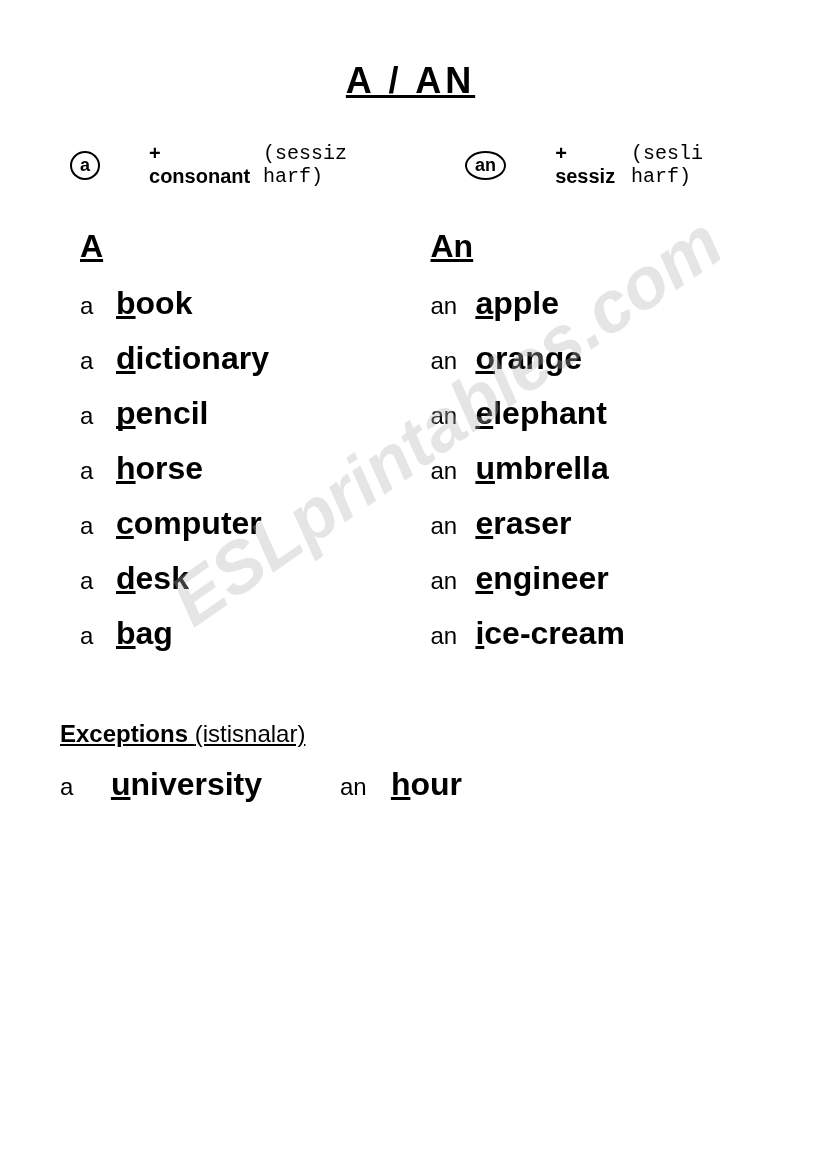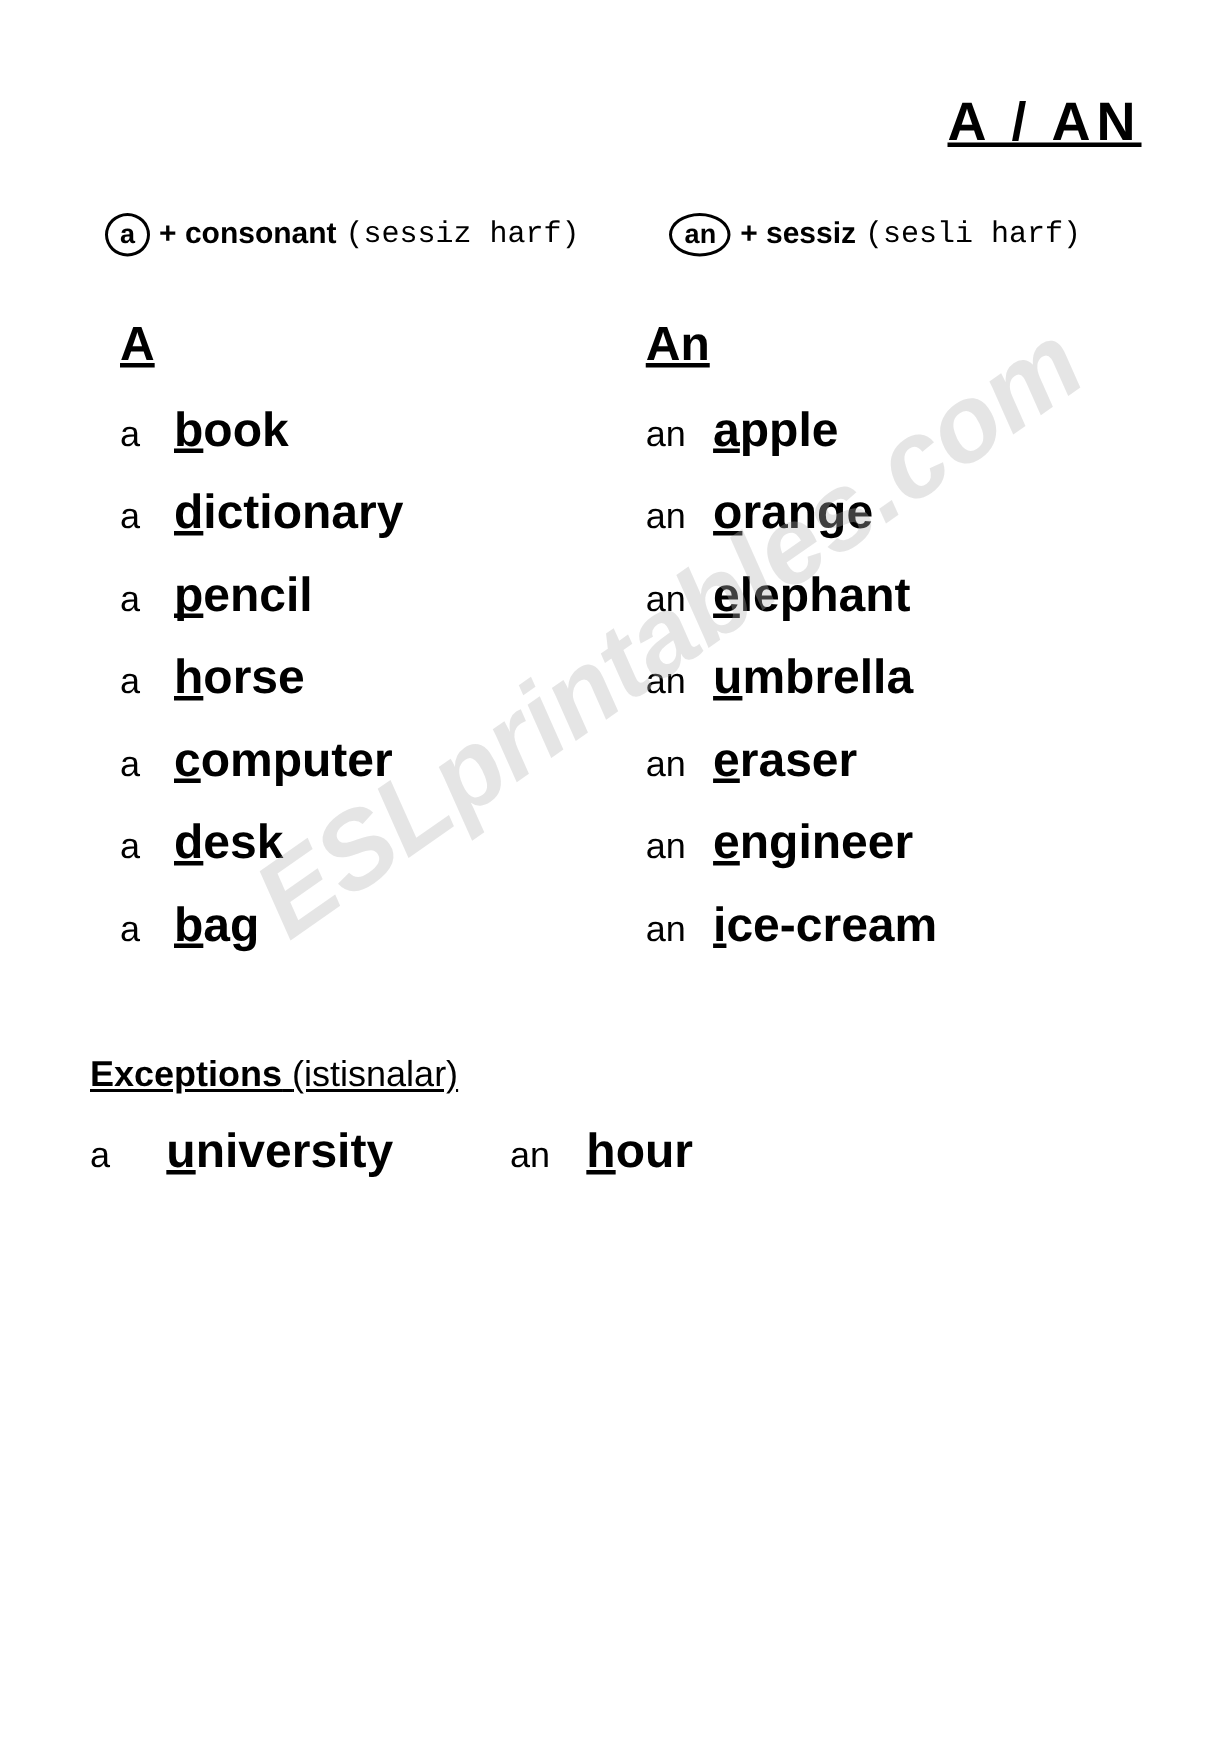--- a/index.html
+++ b/index.html
@@ -8,21 +8,21 @@
       background: #fff;
       font-family: Arial, sans-serif;
       width: 821px;
       min-height: 1169px;
       padding: 40px 60px;
       position: relative;
       overflow: hidden;
     }
 
     .page-title {
-      text-align: right;
+      text-align: center;
       font-size: 36px;
       font-weight: bold;
       text-decoration: underline;
       margin-bottom: 40px;
       margin-top: 20px;
       letter-spacing: 4px;
     }
 
     .rule-row {
       display: flex;
@@ -46,20 +46,21 @@
       font-weight: bold;
       font-size: 18px;
       display: inline-flex;
       align-items: center;
       justify-content: center;
     }
 
     .rule-text-bold {
       font-weight: bold;
       font-size: 20px;
+      margin-left: 43px;
     }
 
     .rule-text-normal {
       font-weight: normal;
       font-size: 20px;
       font-family: Liberation Mono, monospace;
     }
 
     .columns-container {
       display: flex;

